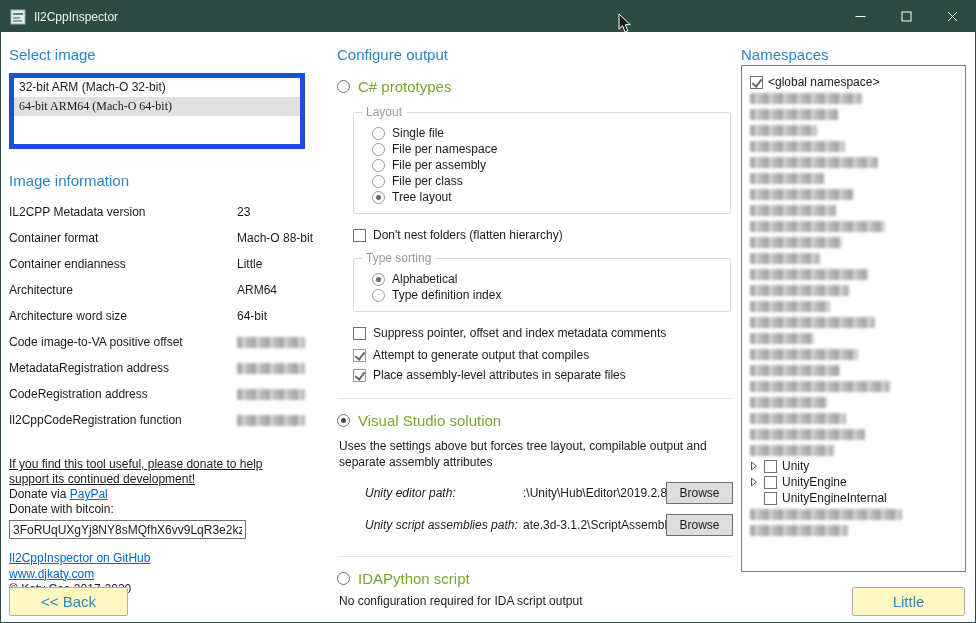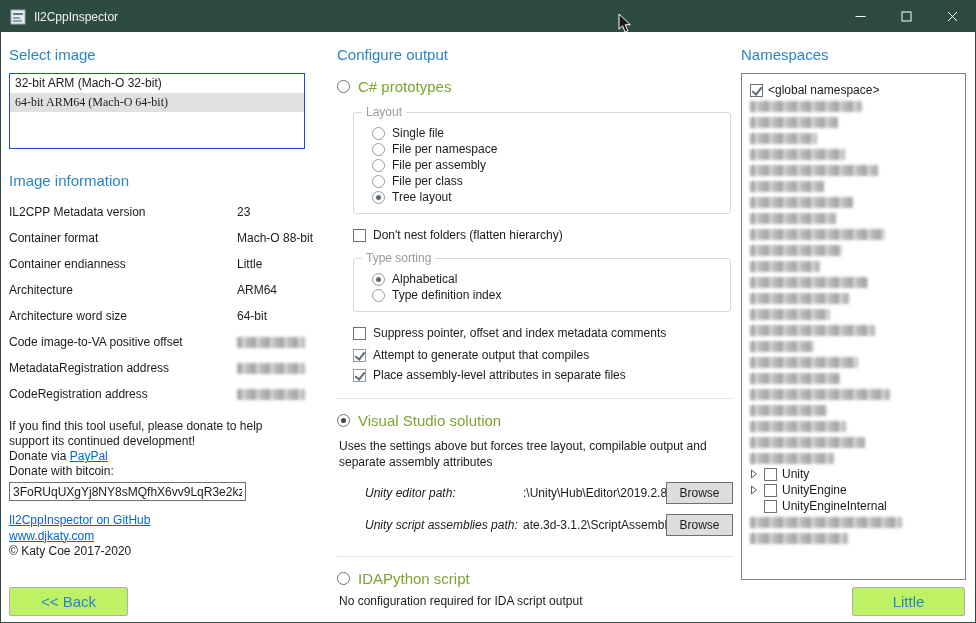--- a/index.html
+++ b/index.html
@@ -26,37 +26,37 @@
   .opt { display:flex; align-items:center; gap:7px; height:16px; }
   .opt-label { line-height:14px; }
   .section-opt { display:flex; align-items:center; gap:8px; margin-top:12px; }
   .redacted { height:11px; border-radius:1px; opacity:.8; filter:blur(1.4px);
     background:repeating-linear-gradient(90deg,#929292 0 5px,#c6c6c6 5px 9px,#a5a5a5 9px 14px); }
   .divider { height:1px; background:#e4e4e4; margin-top:16px; }
 
   
   .col-left { position:absolute; left:8px; top:38px; width:296px; }
   .col-left h2 { padding-top:6px; }
-  .listbox { margin-top:8px; height:76px; border:1px solid #1d4ed8; background:#fff; overflow:hidden; }
+  .listbox { margin-top:8px; height:76px; border:5px solid #1d4ed8; background:#fff; overflow:hidden; }
   .listbox-item { height:19px; line-height:19px; padding:0 5px; font-size:12px; white-space:nowrap; }
   .listbox-item.selected { background:#e0e0e0;font-family:Liberation Serif, serif; }
   .h-imginfo { margin-top:16px; }
   .info-table { margin-top:8px; }
   .info-row { display:flex; align-items:center; height:26px; }
   .info-label { flex:none; width:228px; }
   .info-value { white-space:nowrap; }
-  .donate-text { margin-top:12px; width:278px; line-height:15px; }
+  .donate-text { margin-top:24px; width:278px; line-height:15px;text-decoration:underline; }
   .donate-line { line-height:15px; }
   .bitcoin-input { margin-top:3px; width:237px; height:19px; border:1px solid #707070; font-family:"Liberation Sans",sans-serif; font-size:12px; padding:0 3px; color:#1b1b1b; }
   .links-block { margin-top:12px; }
   .links-block div { line-height:15.5px; }
   .copyright { color:#1b1b1b; }
 
   
-  .big-btn { position:absolute; background:#bef264; border:1px solid #aeaeae; border-radius:2px; color:#2a85c7;
+  .big-btn { position:absolute; background:#fef9c3; border:1px solid #aeaeae; border-radius:2px; color:#2a85c7;
     font-size:15px; display:flex; align-items:center; justify-content:center; cursor:default; }
   .btn-back { left:8px; top:586px; width:119px; height:29px; }
   .btn-export { left:851px; top:586px; width:113px; height:29px; }
 
   
   .col-mid { position:absolute; left:336px; top:38px; width:396px; }
   .col-mid h2 { padding-top:6px; }
   .groupbox { position:relative; border:1px solid #d9d9d9; border-radius:3px; margin:16px 2px 0 16px; padding:12px 10px 8px 18px; }
   .gb-title { position:absolute; top:-8px; left:8px; background:#fff; padding:0 4px; color:#9a9a9a; font-size:12px; }
   .groupbox .rb, .sub-cb .cb { border-color:#9a9a9a; }
@@ -65,21 +65,21 @@
   .vs-desc { margin:8px 0 0 2px; width:380px; line-height:16px; }
   .field-row { display:flex; align-items:center; margin:12px 0 0 28px; width:368px; }
   .field-label { flex:none; width:158px;font-style:italic; }
   .field-value { flex:1; text-align:right; padding-right:8px; white-space:nowrap; overflow:hidden; }
   .browse-btn { flex:none; width:67px; height:22px; background:#ddd; border:1px solid #707070;
     font-family:"Liberation Sans",sans-serif; font-size:12px; color:#1b1b1b; }
 
   
   .col-right { position:absolute; left:740px; top:38px; width:225px; }
   .col-right h2 { padding-top:6px; }
-  .ns-panel { margin-top:8px; height:507px; border:1px solid #7f7f7f; background:#fff; padding:8px 6px; overflow:hidden; }
+  .ns-panel { height:507px; border:1px solid #7f7f7f; background:#fff; padding:8px 6px; overflow:hidden; }
   .ns-row { display:flex; align-items:center; height:16px; gap:5px; padding-left:2px; }
   .ns-label { line-height:14px; white-space:nowrap; }
   .ns-expander { width:9px; flex:none; display:flex; align-items:center; }
   .ns-spacer { width:9px; flex:none; }
 
   
   .cursor { position:absolute; left:617px; top:12px; z-index:50; pointer-events:none; }
 </style>
 </head>
 <body>
@@ -158,20 +158,24 @@
           <div class="redacted" style="width: 88px;"></div>
         </div>
         <div class="info-row">
           <div class="info-label">MetadataRegistration address</div>
           <div class="redacted" style="width: 92px;"></div>
         </div>
         <div class="info-row">
           <div class="info-label">CodeRegistration address</div>
           <div class="redacted" style="width: 84px;"></div>
         </div>
+        <div class="info-row">
+          <div class="info-label">Il2CppCodeRegistration function</div>
+          <div class="redacted" style="width: 78px;"></div>
+        </div>
       </div>
 
     <div class="donate-text">If you find this tool useful, please donate to help support its continued development!</div>
     <div class="donate-line">
       <span>Donate via </span><span class="link">PayPal</span>
     </div>
     <div class="donate-line">Donate with bitcoin:</div>
     <input class="bitcoin-input" type="text" value="3FoRUqUXgYj8NY8sMQfhX6vv9LqR3e2kzz" style="">
 
     <div class="links-block">

